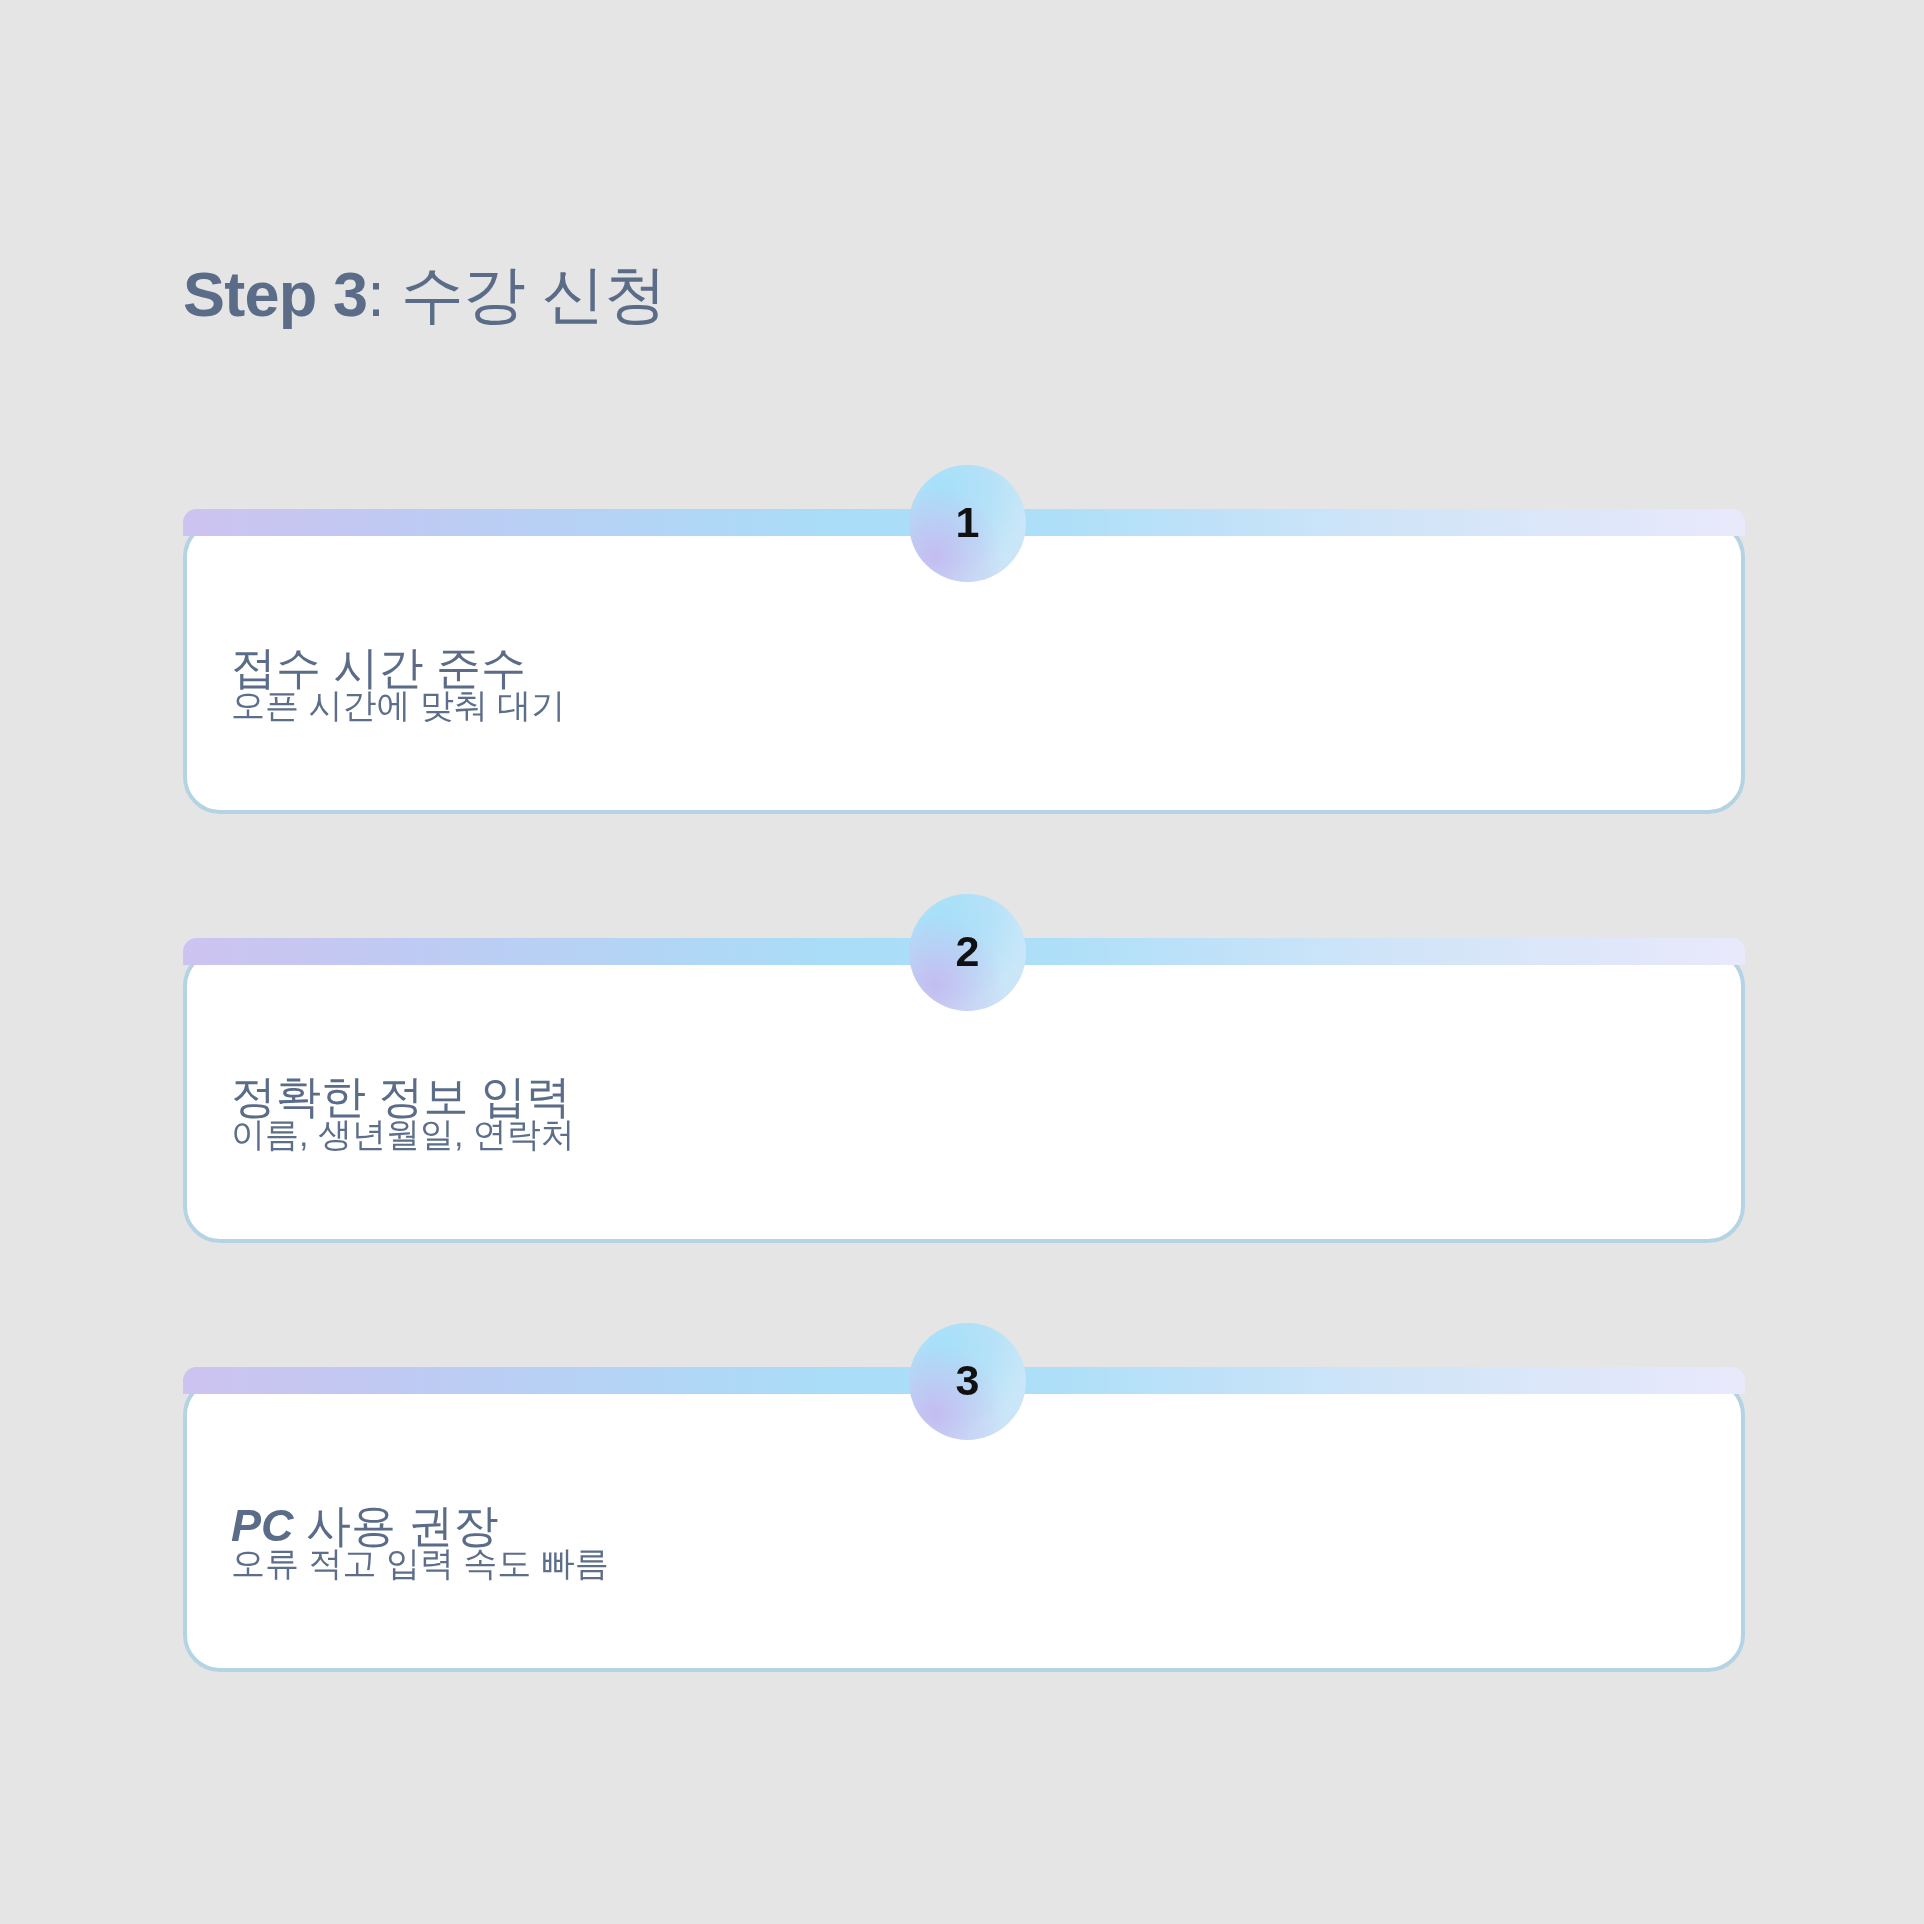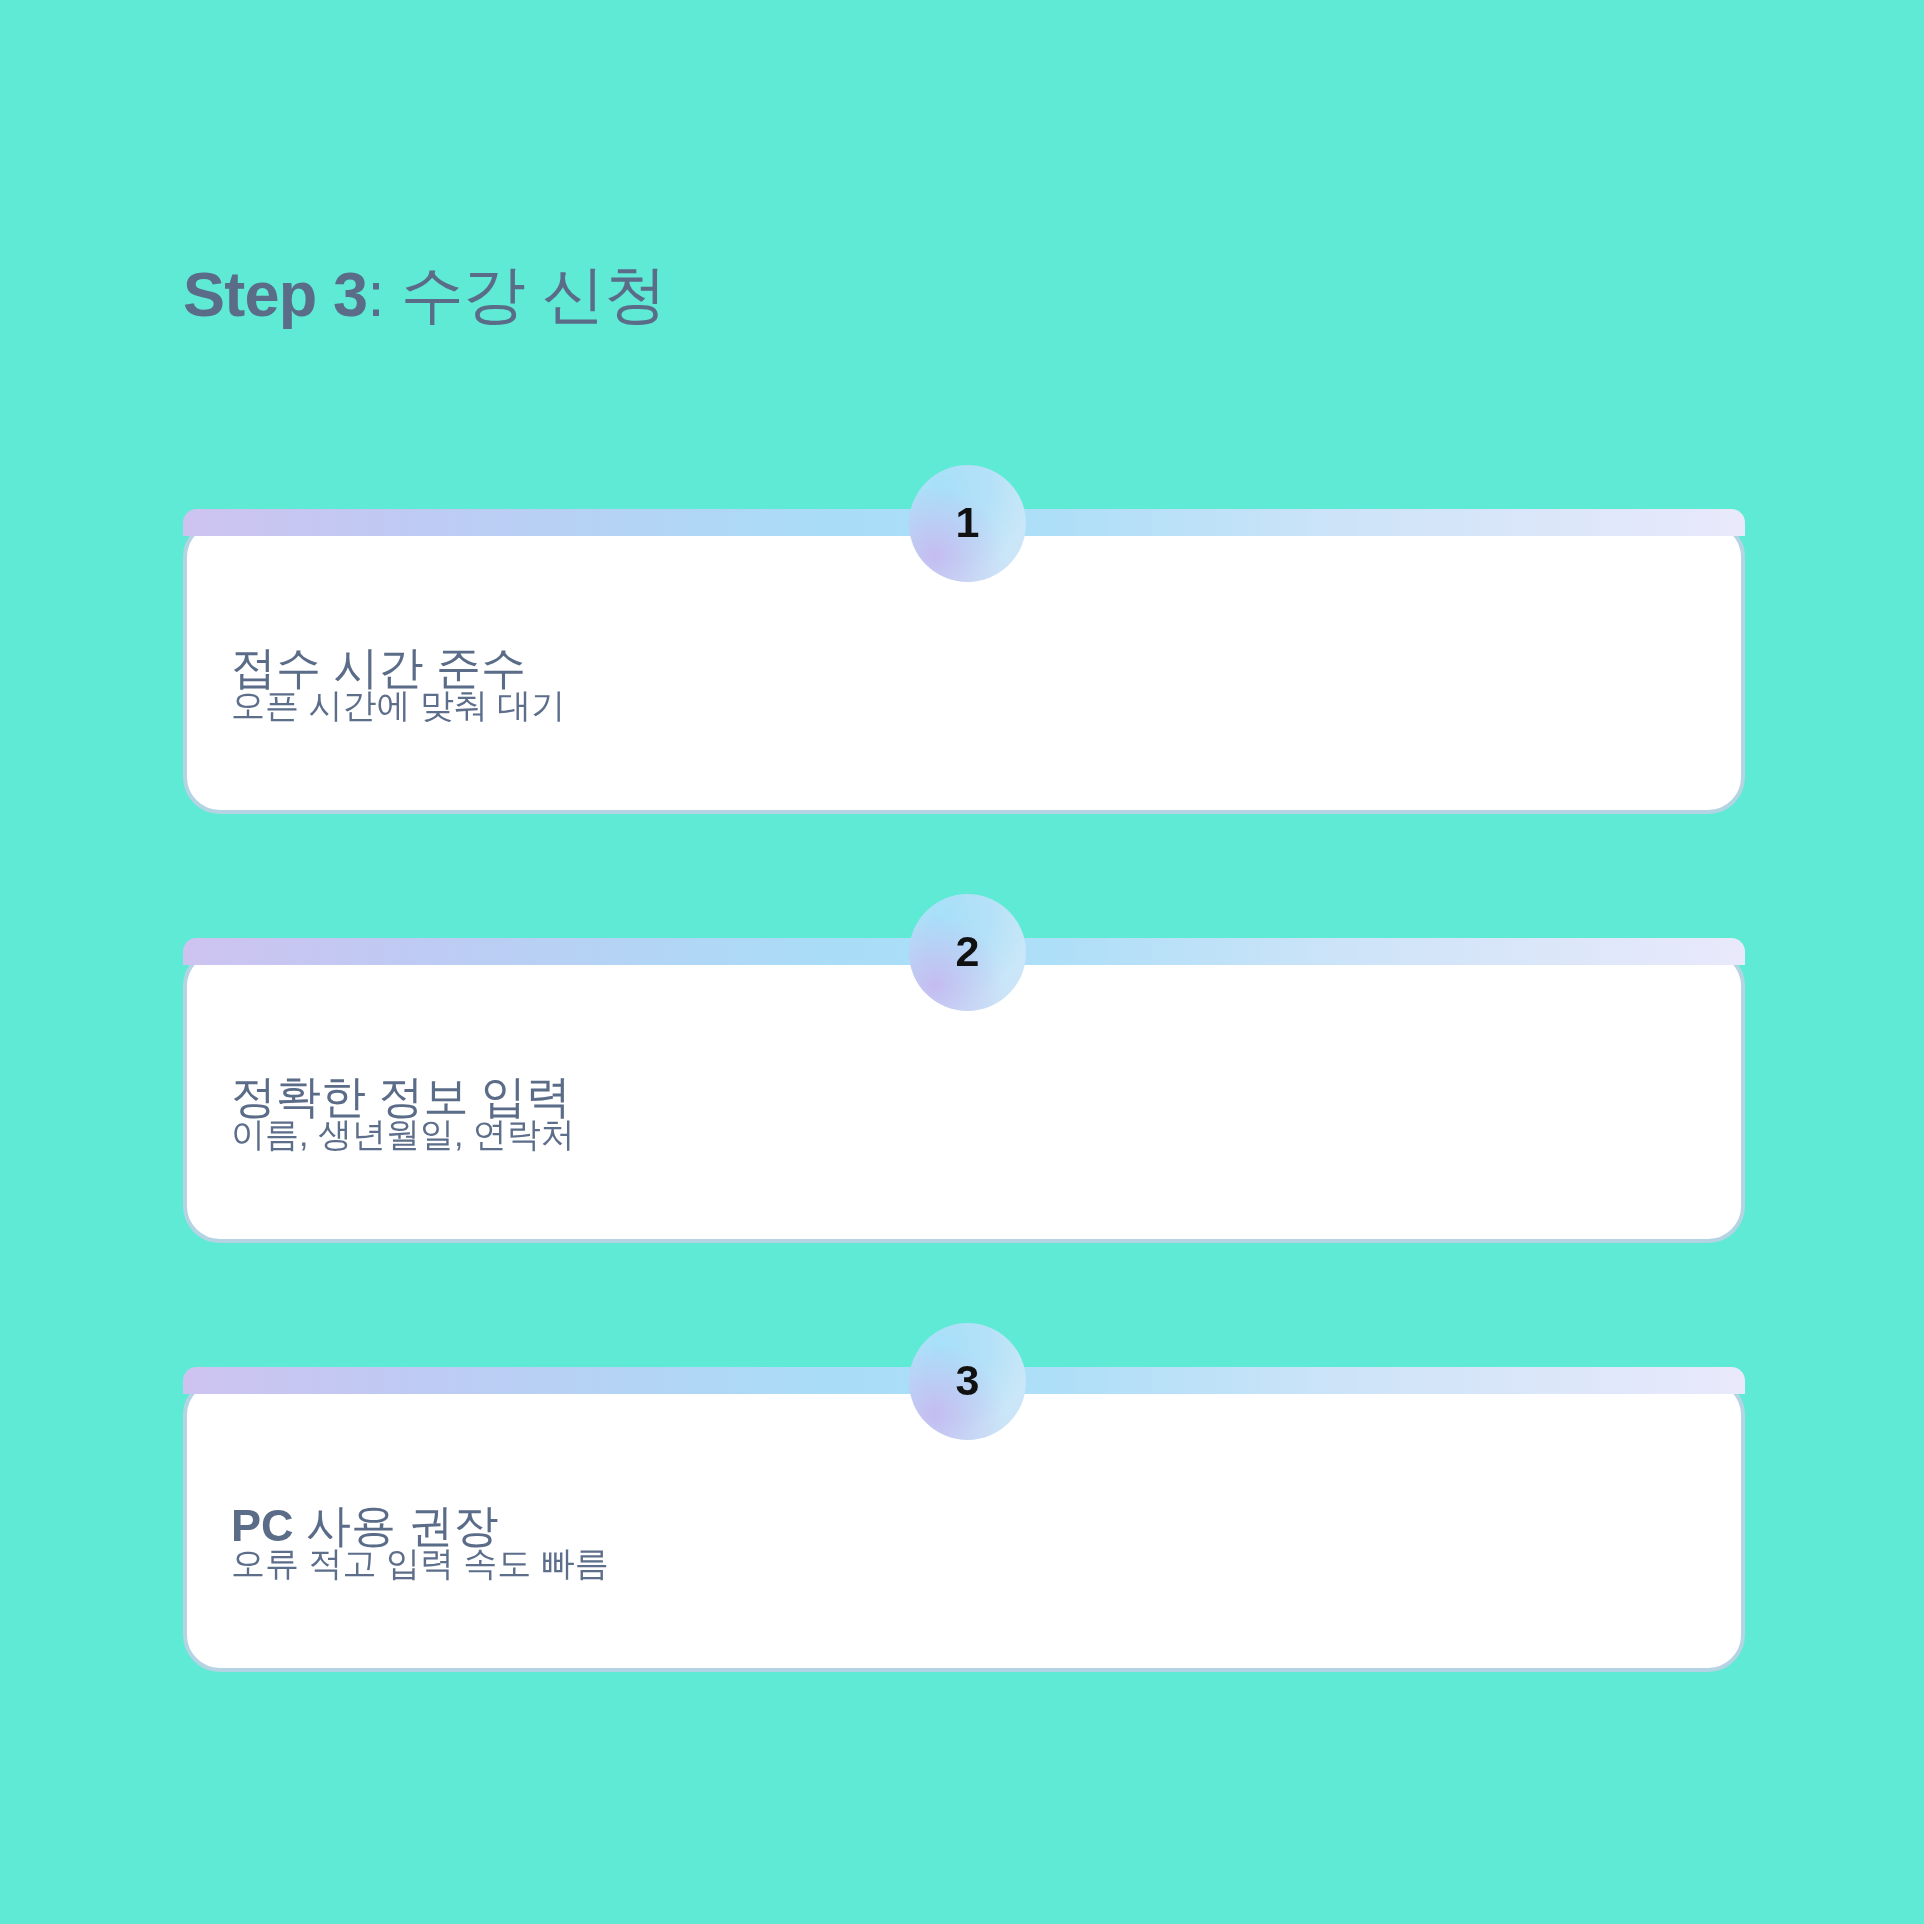--- a/index.html
+++ b/index.html
@@ -12,21 +12,21 @@
     height: 1925px;
     font-family: "Liberation Sans", "DejaVu Sans", sans-serif;
     -webkit-font-smoothing: antialiased;
     overflow: hidden;
   }
 
   .page {
     position: relative;
     width: 1925px;
     height: 1925px;
-    background: #5eead4;
+    background: #e5e5e5;
     text-align: center;
   }
 
   
   .title {
     position: absolute;
     left: 183px;
     top: 258px;
     font-size: 63px;
     line-height: 1.15;
@@ -125,20 +125,21 @@
     top: 85px;
     font-size: 45px;
     font-weight: 400;
     color: #5b6c89;
     line-height: 1.2;
     white-space: nowrap;
     margin-top: 47px;
   }
   .card-heading .h-strong {
     font-weight: 700;
+    font-style: italic;
   }
   .card-sub {
     position: absolute;
     left: 0;
     top: 175px;
     font-size: 34px;
     font-weight: 400;
     color: #5d6e8b;
     line-height: 1.25;
     white-space: nowrap;

